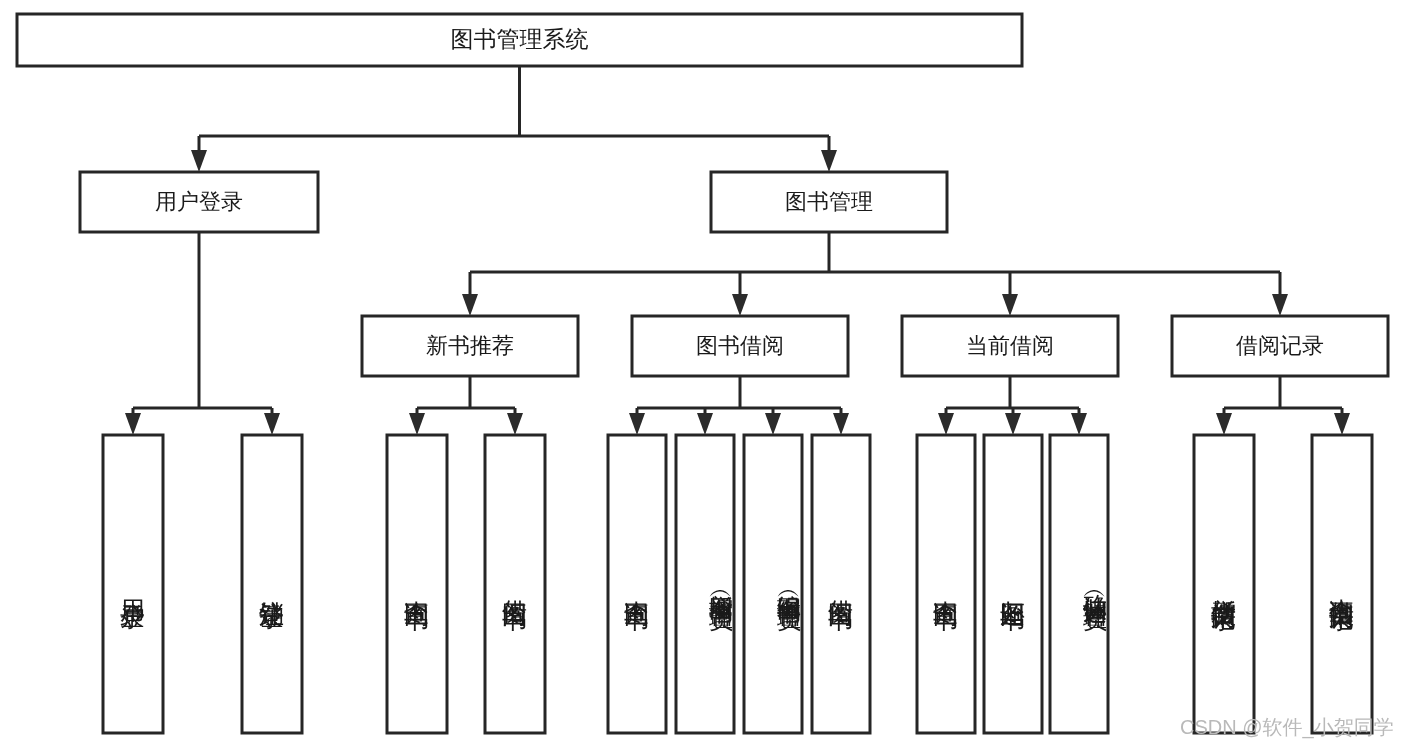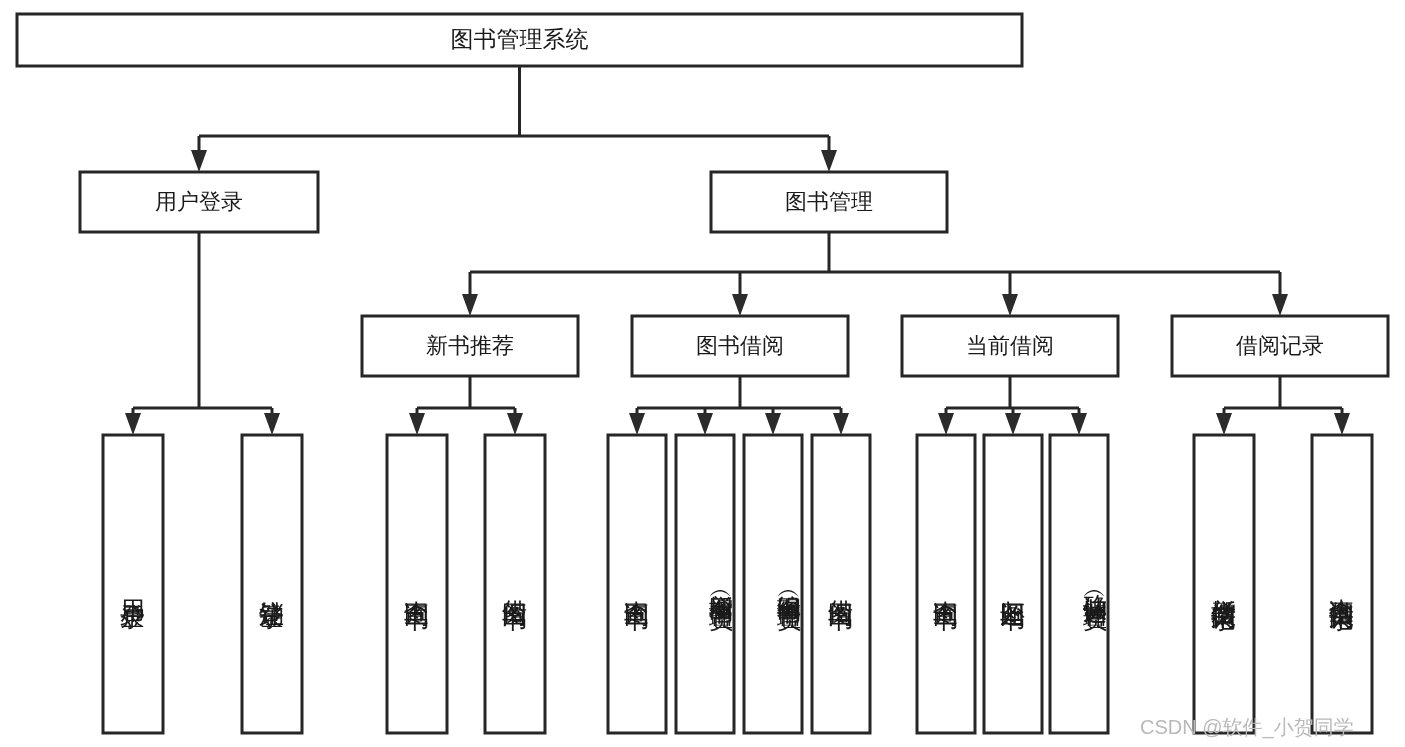--- a/index.html
+++ b/index.html
@@ -187,14 +187,14 @@
       <div class="leaf-label" style="left: 608px; width: 58px; top: 435px; height: 298px; display: flex; align-items: center; justify-content: center;">查询图书</div>
       <div class="leaf-label" style="left: 676px; width: 58px; top: 443px; height: 282px; font-size: 24px;">新增图书（管理员）</div>
       <div class="leaf-label" style="left: 744px; width: 58px; top: 443px; height: 282px; font-size: 24px;">编辑图书（管理员）</div>
       <div class="leaf-label" style="left: 812px; width: 58px; top: 435px; height: 298px; display: flex; align-items: center; justify-content: center;">借阅图书</div>
       <div class="leaf-label" style="left: 917px; width: 58px; top: 435px; height: 298px; display: flex; align-items: center; justify-content: center;">查询图书</div>
       <div class="leaf-label" style="left: 984px; width: 58px; top: 435px; height: 298px; display: flex; align-items: center; justify-content: center;">归还图书</div>
       <div class="leaf-label" style="left: 1050px; width: 58px; top: 443px; height: 282px; font-size: 24px;">确认归还（管理员）</div>
       <div class="leaf-label" style="left: 1194px; width: 60px; top: 435px; height: 298px; display: flex; align-items: center; justify-content: center;">新增借阅记录</div>
       <div class="leaf-label" style="left: 1312px; width: 60px; top: 435px; height: 298px; display: flex; align-items: center; justify-content: center;">查询借阅记录</div>
     </div>
-  <div class="watermark" style="left: 1140px; top: 714px;">CSDN @软件_小贺同学</div>
+  <div class="watermark" style="left: 1180px; top: 714px;">CSDN @软件_小贺同学</div>
 </div>
 
 </body></html>

